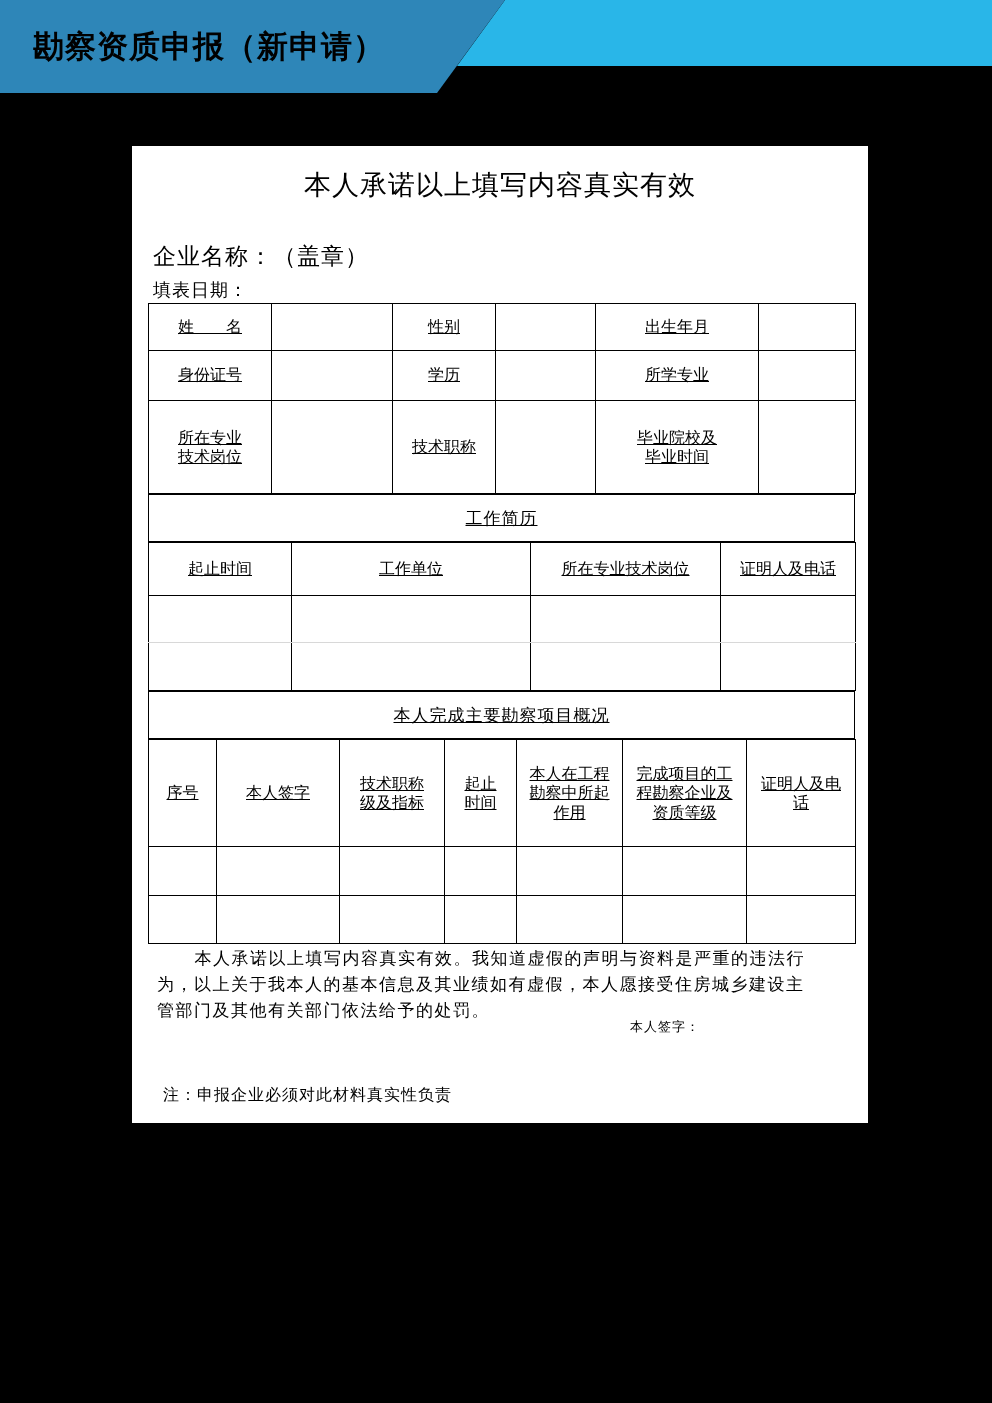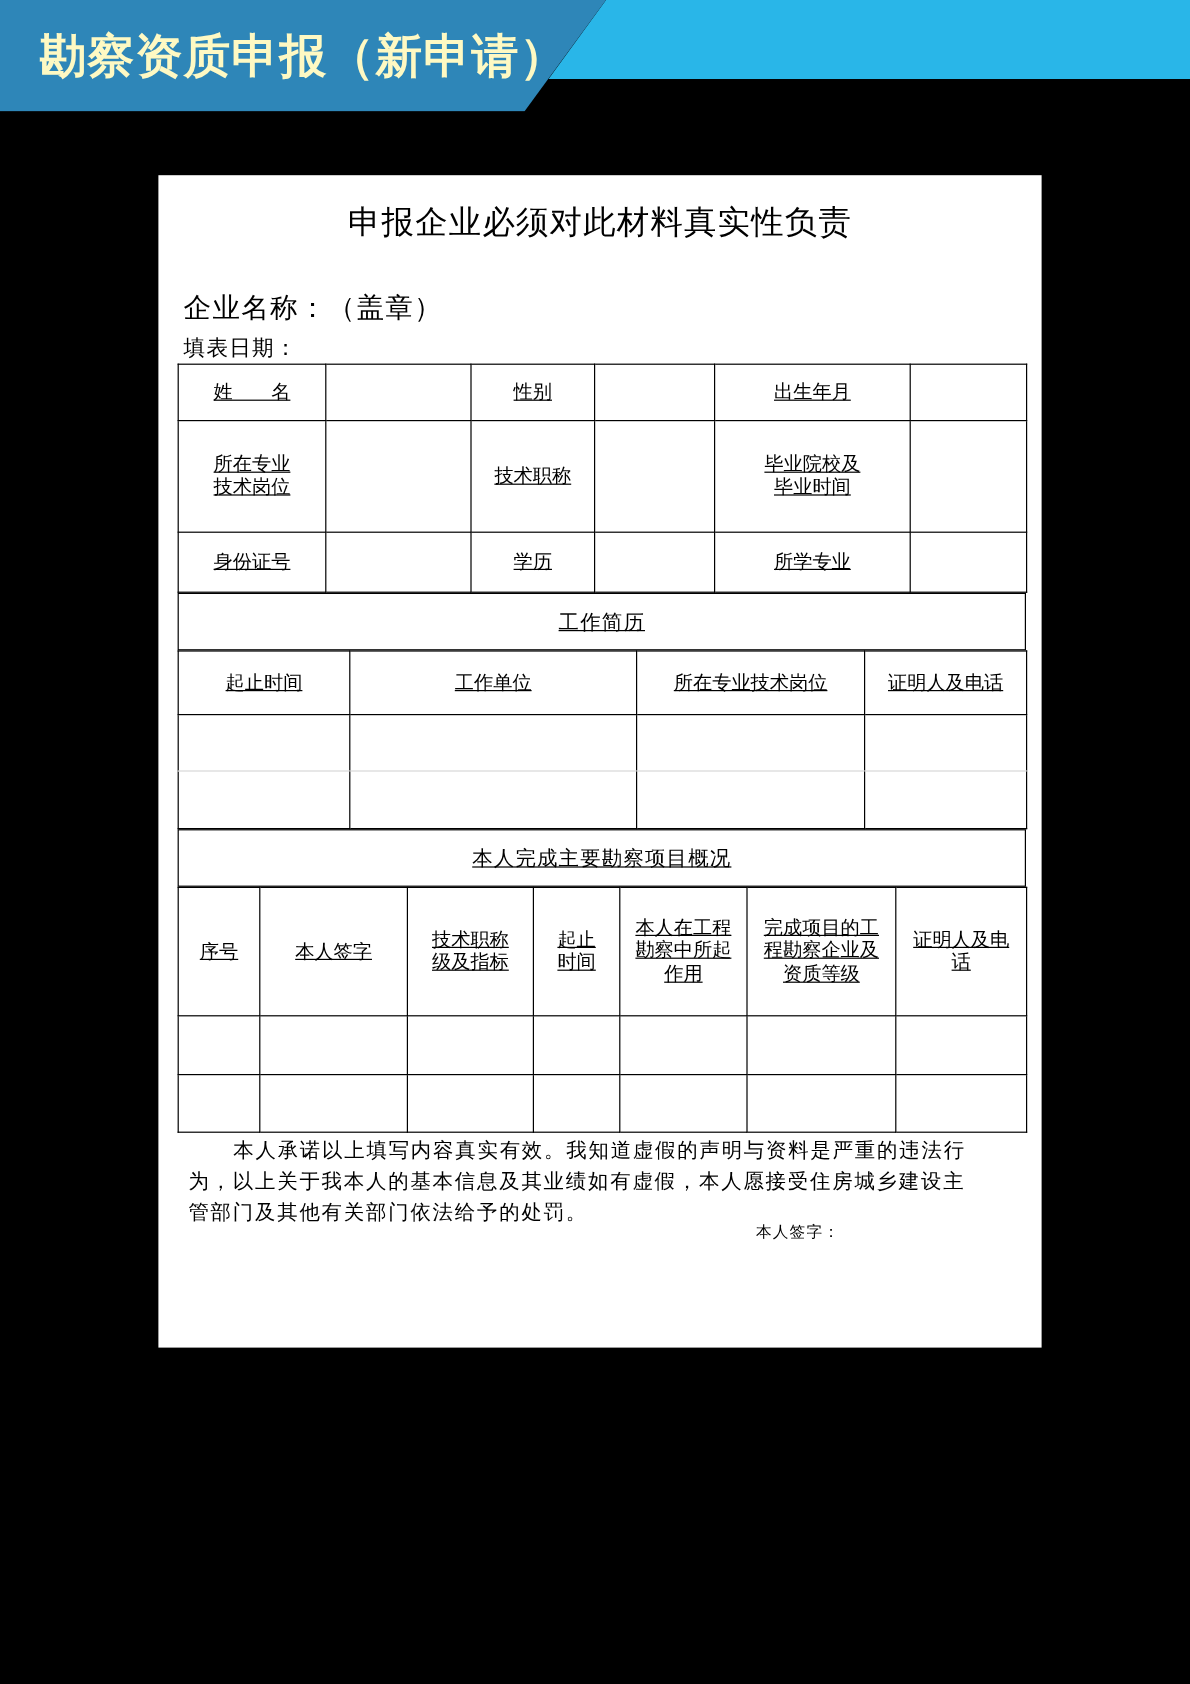--- a/index.html
+++ b/index.html
@@ -22,22 +22,22 @@
   .banner-dark {
     position: absolute; left: 0; top: 0;
     width: 505px; height: 93px;
     background: #2e86b8;
     clip-path: polygon(0 0, 100% 0, calc(100% - 68px) 100%, 0 100%);
     display: flex; align-items: center;
   }
   .banner-title {
     font-family: Liberation Serif, serif;
     font-weight: bold;
-    font-size: 39px;
-    color: #fef9c3;
+    font-size: 31px;
+    color: #000000;
     padding-left: 33px;
     letter-spacing: 1px;
     white-space: nowrap;
   }
 
   
   .page {
     position: absolute; left: 132px; top: 146px;
     width: 736px; height: 977px;
     background: #ffffff;
@@ -111,21 +111,21 @@
 </head>
 <body>
 
 <div class="banner-light"></div>
 <div class="banner-dark">
   <div class="banner-title">勘察资质申报（新申请）</div>
 </div>
 
 <div class="page">
 
-  <div class="doc-title">申报企业必须对此材料真实性负责</div>
+  <div class="doc-title">本人承诺以上填写内容真实有效</div>
   <div class="company-label">企业名称：（盖章）</div>
   <div class="date-label">填表日期：</div>
 
   <div class="tables">
 
     <table class="tbl">
       <colgroup>
         <col style="width:123px">
           <col style="width:121px">
           <col style="width:103px">
@@ -135,44 +135,44 @@
       </colgroup>
       <tbody>
           <tr style="height:47px">
         <td>姓　　名</td>
         <td></td>
         <td>性别</td>
         <td></td>
         <td>出生年月</td>
         <td></td>
       </tr>
+      <tr style="height:50px">
+        <td>身份证号</td>
+        <td></td>
+        <td>学历</td>
+        <td></td>
+        <td>所学专业</td>
+        <td></td>
+      </tr>
       <tr style="height:93px">
         <td>
           <div class="stacked">
             <span>所在专业</span>
             <span>技术岗位</span>
           </div>
         </td>
         <td></td>
         <td>技术职称</td>
         <td></td>
         <td>
           <div class="stacked">
             <span>毕业院校及</span>
             <span>毕业时间</span>
           </div>
         </td>
-        <td></td>
-      </tr>
-      <tr style="height:50px">
-        <td>身份证号</td>
-        <td></td>
-        <td>学历</td>
-        <td></td>
-        <td>所学专业</td>
         <td></td>
       </tr>
     </tbody>
       </table>
 
     <div class="section-row">工作简历</div>
 
     <table class="tbl">
       <colgroup>
         <col style="width:143px">
@@ -273,14 +273,15 @@
       </table>
   </div>
 
   <div class="declaration">
     <div class="ln1">本人承诺以上填写内容真实有效。我知道虚假的声明与资料是严重的违法行</div>
     <div>为，以上关于我本人的基本信息及其业绩如有虚假，本人愿接受住房城乡建设主</div>
     <div>管部门及其他有关部门依法给予的处罚。</div>
   </div>
 
   <div class="signature-label">本人签字：</div>
+  <div class="note-text">注：申报企业必须对此材料真实性负责</div>
 
 </div>
 
 </body></html>

